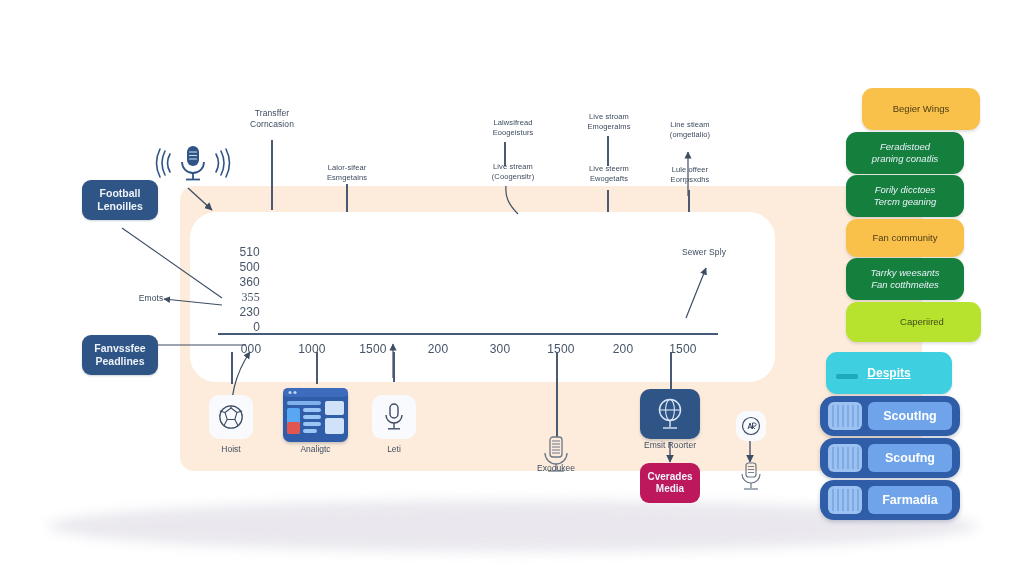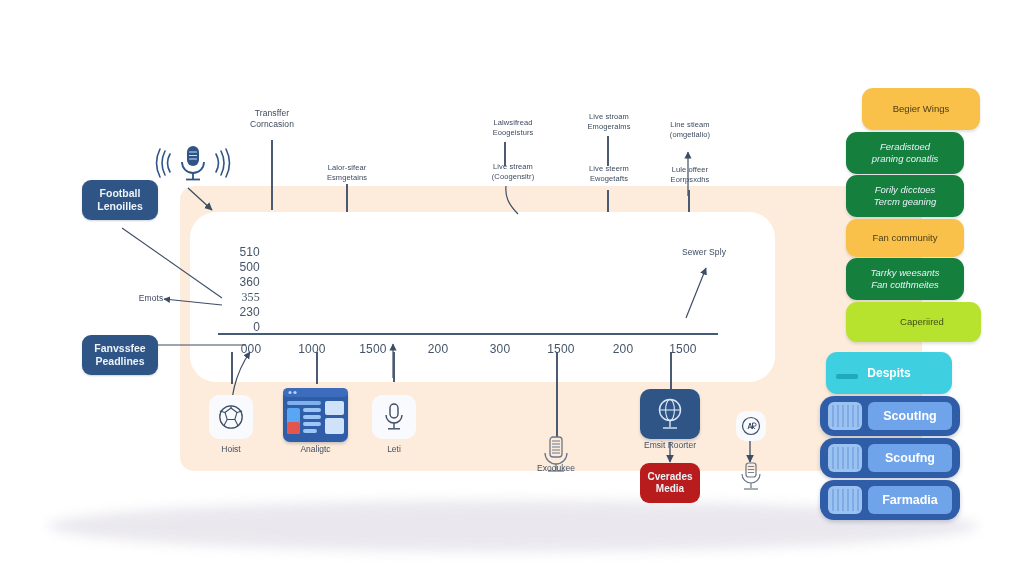--- a/index.html
+++ b/index.html
@@ -80,21 +80,21 @@
   }
   .tile-cap{
     position:absolute;color:#414f63;font-size:8.5px;text-align:center;
   }
   .navy-tile{
     position:absolute;background:#2f5586;border-radius:10px;
     display:flex;align-items:center;justify-content:center;
     box-shadow:0 2px 3px rgba(30,50,80,.2);
   }
   .navy-chip{
-    position:absolute;background:#b91c1c;border-radius:9px;
+    position:absolute;background:#be185d;border-radius:9px;
     color:#eef3fa;font-size:10px;font-weight:bold;line-height:12px;
     display:flex;align-items:center;justify-content:center;text-align:center;
     white-space:pre-line;
   }
   svg{display:block;overflow:visible;}
   .arrows{position:absolute;left:0;top:0;width:1024px;height:585px;pointer-events:none;}
 </style>
 </head>
 <body>
 
@@ -307,21 +307,21 @@
   <div class="rcard amber" style="left:846px;top:88px;width:118px;height:42px;margin-left:16px;">Begier Wings</div>
   <div class="rcard navy" style="left:846px;top:132px;width:118px;height:42px;">Feradistoed
 praning conatlis</div>
   <div class="rcard navy" style="left:846px;top:175px;width:118px;height:42px;">Forily dicctoes
 Tercm geaning</div>
   <div class="rcard amber" style="left:846px;top:219px;width:118px;height:38px;">Fan community</div>
   <div class="rcard navy" style="left:846px;top:258px;width:118px;height:42px;">Tarrky weesants
 Fan cotthmeites</div>
   <div class="rcard green" style="left:846px;top:302px;width:118px;height:40px;padding-left:17px;">Caperiired</div>
 
-  <div class="rcard cyan" style="left:826px;top:352px;width:126px;height:42px;">
+  <div class="rcard cyan" style="left:826px;top:352px;width:126px;height:42px;text-decoration:underline;">
     <span class="cyan-bars">
       <span style="width:22px;height:5px;"></span>
       <span style="width:16px;height:5px;"></span>
       <span style="width:22px;height:5px;"></span>
     </span>
     <span>Despits</span>
   </div>
 
   <div class="srv" style="left:820px;top:396px;width:140px;height:40px;">
     <div class="face">

